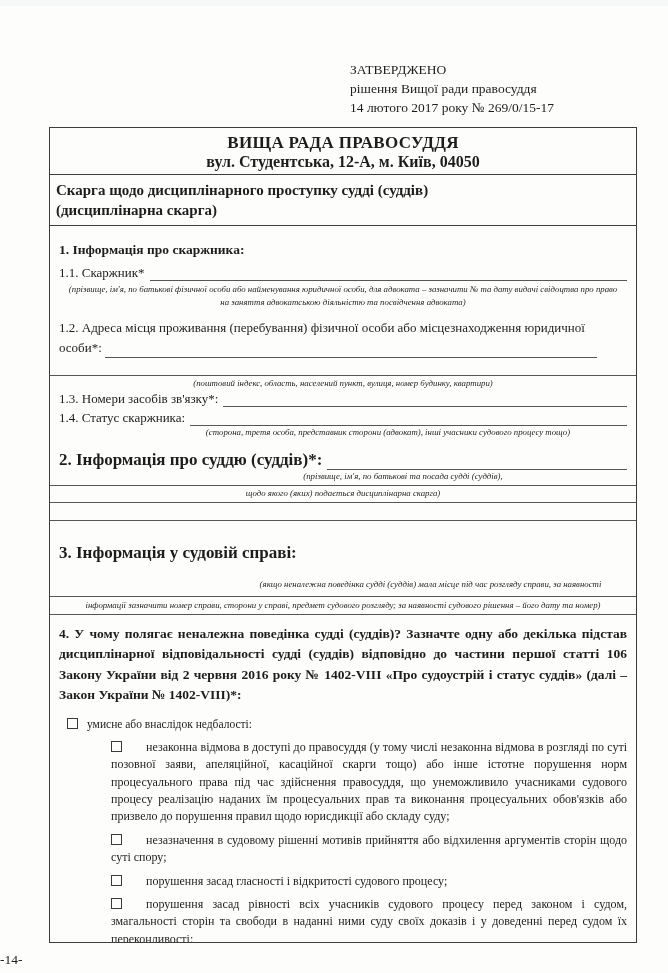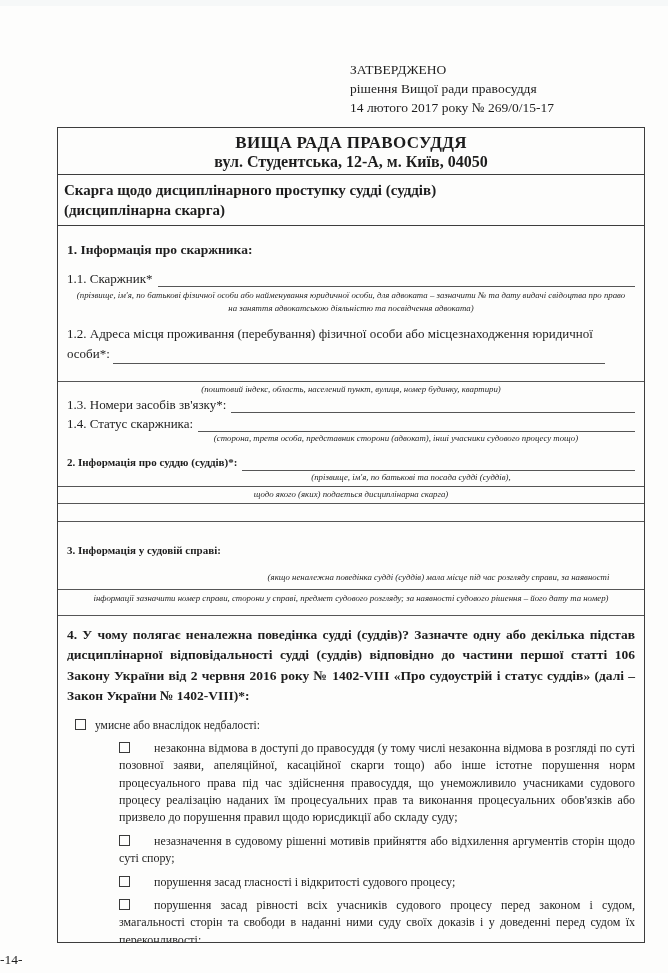--- a/index.html
+++ b/index.html
@@ -4,41 +4,41 @@
 <style>
   html,body{margin:0;padding:0;}
   .page{position:relative;width:668px;height:973px;background:#fdfdfc;overflow:hidden;
         font-family:"Liberation Serif",serif;color:#1d1d1d;}
   .page::before{content:"";position:absolute;left:0;top:0;right:0;height:6px;background:#f6f8f8;}
 
   
   .approval{position:absolute;left:350px;top:60px;font-size:13.5px;line-height:1.42;}
 
   
-  .formbox{position:absolute;left:57px;top:127px;width:586px;border:1.5px solid #3d3d3d;background:transparent;}
+  .formbox{position:absolute;left:49px;top:127px;width:586px;border:1.5px solid #3d3d3d;background:transparent;}
   .row-header{border-bottom:1.5px solid #3d3d3d;text-align:center;padding:5px 4px 3px;}
   .org{font-size:17px;font-weight:bold;letter-spacing:.3px;}
   .addr{font-size:16px;font-weight:bold;}
   .row-title{border-bottom:1.5px solid #3d3d3d;text-align:left;font-weight:bold;
              font-size:15px;line-height:1.35;padding:5px 6px 4px;}
   .bodyc{position:relative;height:712px;padding:4px 9px 0;overflow:hidden;}
 
   .h-sec{font-size:13.5px;font-weight:bold;margin:12px 0 0;}
   .field{display:flex;align-items:baseline;font-size:13px;}
   .field .fl{white-space:nowrap;}
-  .field .fl.b{font-weight:bold;font-size:11px;}
+  .field .fl.b{font-weight:bold;font-size:17px;}
   .fline{flex:1;border-bottom:1px solid #565656;height:14px;margin-left:5px;align-self:flex-end;}
   .iline{display:inline-block;border-bottom:1px solid #565656;height:11px;vertical-align:bottom;}
   .hint{font-size:8.8px;font-style:italic;text-align:center;line-height:1.5;color:#242424;}
   .hint.shift{padding-left:170px;}
   .hr{border-bottom:1px solid #565656;}
   .full{margin-left:-9px;margin-right:-9px;}
   .p12{font-size:13px;line-height:1.55;margin:9px 0 0;}
   .inforow{margin:5px -9px 0;border-top:1px solid #565656;border-bottom:1px solid #565656;
-           padding:3px 8px 12px;font-size:8.8px;font-style:italic;text-align:center;color:#242424;}
+           padding:3px 8px 4px;font-size:8.8px;font-style:italic;text-align:center;color:#242424;}
   .s4head{font-size:13.5px;font-weight:bold;text-align:justify;line-height:1.5;margin:9px 0 0;}
 
   .cb{display:inline-block;width:11px;height:11px;border:1.2px solid #3a3a3a;background:transparent;box-sizing:border-box;}
   .cb1{display:flex;gap:9px;margin:9px 0 0 8px;font-size:11.5px;line-height:1.45;}
   .cb1 .cb{flex:0 0 auto;margin-top:2px;}
   .cb1 .cbt{flex:1;text-align:justify;}
   .cb2{margin:6px 0 0 52px;font-size:12px;line-height:1.45;text-align:justify;}
   .cb2 .cb{margin-bottom:-1px;}
   .cb2 .gap{display:inline-block;width:24px;}
 
@@ -64,21 +64,21 @@
 
     <div class="row-title">
       <div>Скарга щодо дисциплінарного проступку судді (суддів)</div>
       <div>(дисциплінарна скарга)</div>
     </div>
 
     <div class="bodyc">
 
       <div class="h-sec">1. Інформація про скаржника:</div>
 
-      <div class="field" style="margin-top:13px;">
+      <div class="field" style="margin-top:7px;">
         <span class="fl">1.1. Скаржник*</span>
         <span class="fline"></span>
       </div>
       <div class="hint" style="margin-top:2px;">(прізвище, ім'я, по батькові фізичної особи або найменування юридичної особи, для адвоката – зазначити № та дату видачі  свідоцтва про право</div>
       <div class="hint">на заняття адвокатською діяльністю та посвідчення адвоката)</div>
 
       <p class="p12"><span>1.2. Адреса місця проживання (перебування) фізичної особи або місцезнаходження юридичної особи*: </span><span class="iline" style="width:492px;"></span></p>
       <div class="hr full" style="margin-top:17px;"></div>
       <div class="hint" style="margin-top:1px;">(поштовий індекс, область, населений пункт, вулиця, номер будинку, квартири)</div>
 

